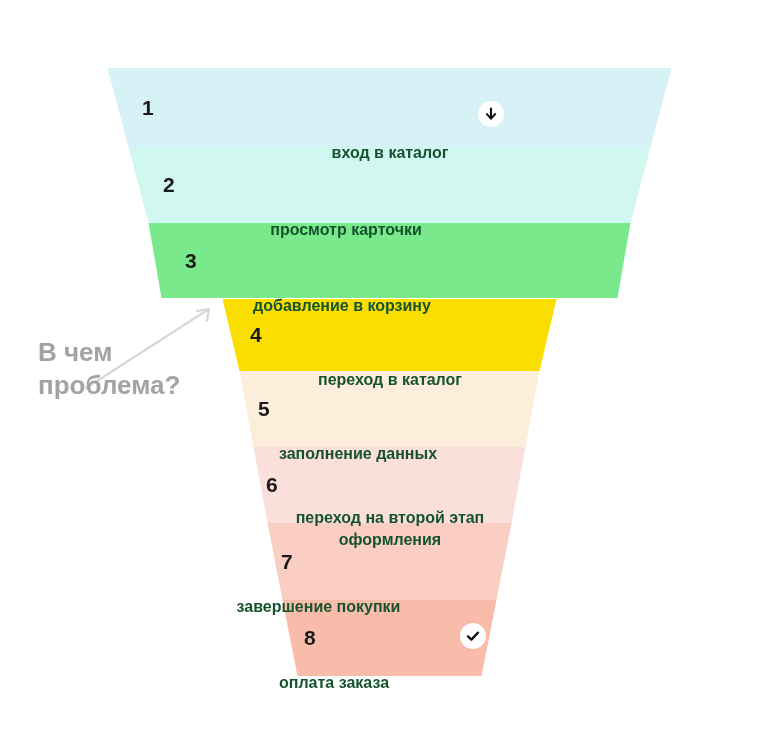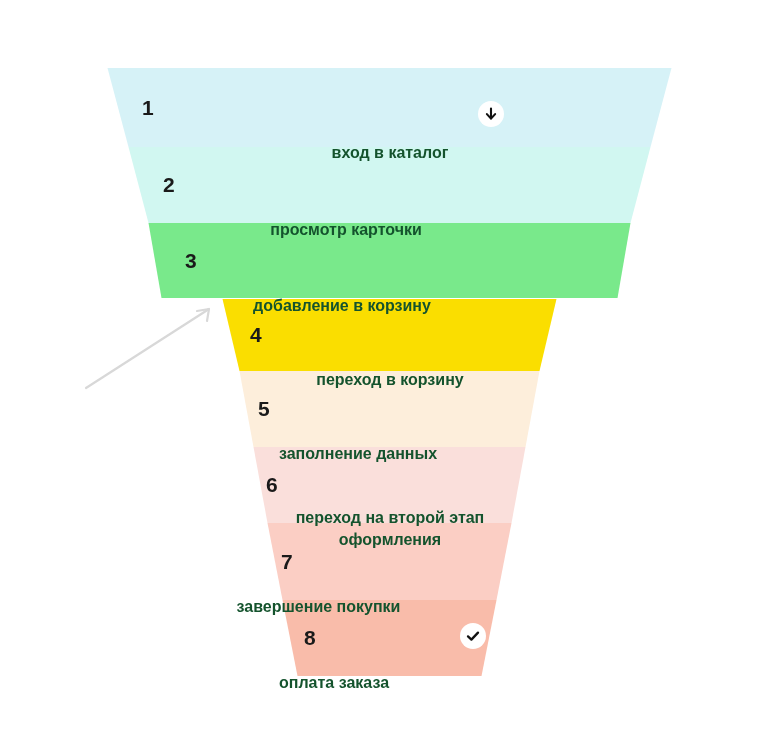--- a/index.html
+++ b/index.html
@@ -77,35 +77,37 @@
         <polygon points="253.5,447 525.5,447 511.5,523 267.5,523" fill="#fadfdb"></polygon>
         <polygon points="267.5,523 511.5,523 496.5,600 282.5,600" fill="#fbcec4"></polygon>
         <polygon points="282.5,600 496.5,600 481.5,676 297.5,676" fill="#f9bcaa"></polygon>
       </g>
     <g>
       <line x1="86" y1="388" x2="209" y2="309" stroke="#d8d8d8" stroke-width="2.2" stroke-linecap="round"></line>
       <path d="M 209 309 L 197 311 M 209 309 L 207 321" stroke="#d8d8d8" stroke-width="2.2" stroke-linecap="round" fill="none"></path>
     </g>
   </svg>
 
+  <div class="annotation" style="left: 38px; top: 336px;">В чем
+проблема?</div>
 
   <div id="stage-overlays">
       <div class="stage-num" style="left: 142px; top: 96.5px;">1</div>
       <div class="stage-label" style="left: 0px; width: 780px; top: 96.5px;">вход в каталог</div>
       <div class="icon-badge" style="left: 478px; top: 101px;">
         <svg width="16" height="16" viewBox="0 0 16 16">
           <path d="M8 2.5 L8 11.5 M8 12.6 L3.9 8.1 M8 12.6 L12.1 8.1" stroke="#111" stroke-width="2.1" fill="none" stroke-linecap="round" stroke-linejoin="round"></path>
         </svg>
       </div>
       <div class="stage-num" style="left: 163px; top: 174px;">2</div>
       <div class="stage-label" style="left: 0px; width: 692px; top: 174px;">просмотр карточки</div>
       <div class="stage-num" style="left: 185px; top: 249.5px;">3</div>
       <div class="stage-label" style="left: 0px; width: 684px; top: 249.5px;">добавление в корзину</div>
       <div class="stage-num" style="left: 250px; top: 324px;">4</div>
-      <div class="stage-label" style="left: 0px; width: 780px; top: 324px;">переход в корзину</div>
+      <div class="stage-label" style="left: 0px; width: 780px; top: 324px;">переход в каталог</div>
       <div class="stage-num" style="left: 258px; top: 398px;">5</div>
       <div class="stage-label" style="left: 0px; width: 716px; top: 398px;">заполнение данных</div>
       <div class="stage-num" style="left: 266px; top: 474px;">6</div>
       <div class="stage-label" style="left: 0px; width: 780px; top: 462px;">переход на второй этап
 оформления</div>
       <div class="stage-num" style="left: 281px; top: 550.5px;">7</div>
       <div class="stage-label" style="left: 0px; width: 637px; top: 550.5px;">завершение покупки</div>
       <div class="stage-num" style="left: 304px; top: 627px;">8</div>
       <div class="stage-label" style="left: 0px; width: 668px; top: 627px;">оплата заказа</div>
       <div class="icon-badge" style="left: 460px; top: 623px;">

